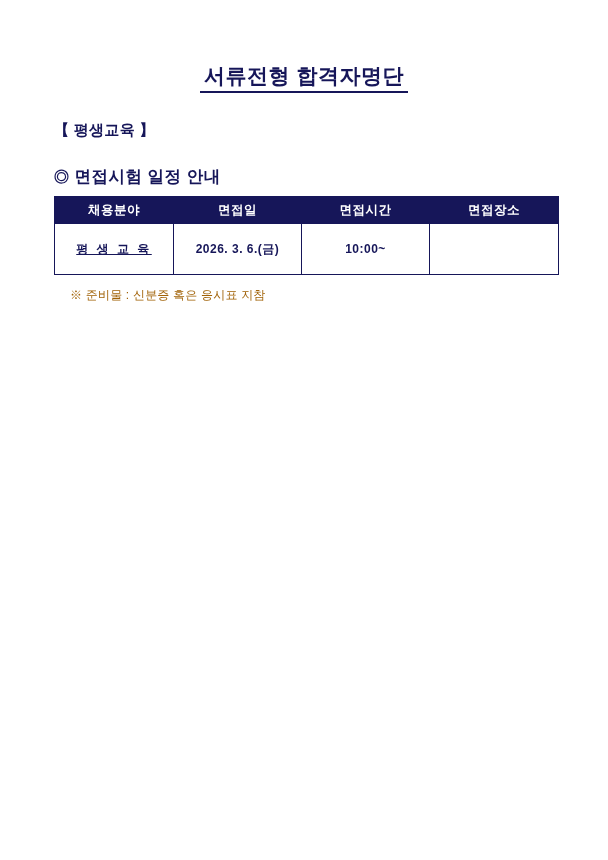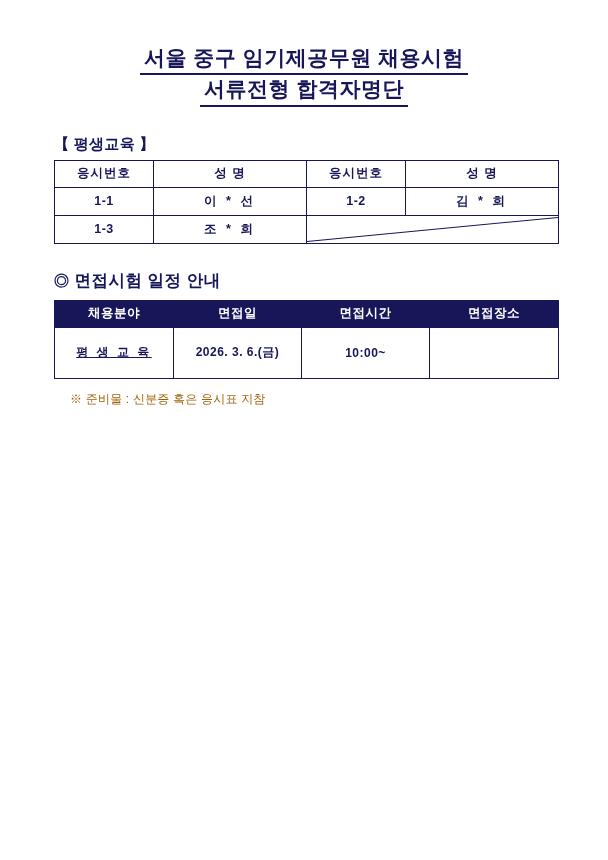--- a/index.html
+++ b/index.html
@@ -142,56 +142,28 @@
     color: #a16207;
     letter-spacing: 0.2px;
   }
 </style>
 </head>
 <body>
 
 <div class="page">
 
   <div class="title-block">
-    <div class="title-line">서울 중구 임기제공무원 채용시험</div>
     <br>
     <div class="title-line">서류전형 합격자명단</div>
   </div>
 
   <div class="section" id="sec1">
 
     <div class="sub-label">【 평생교육 】</div>
 
-    <table id="pass-table">
-      <thead>
-        <tr>
-          <th class="col-num">응시번호</th>
-          <th class="col-name">성   명</th>
-          <th class="col-num">응시번호</th>
-          <th class="col-name">성   명</th>
-        </tr>
-      </thead>
-      <tbody>
-        <tr>
-          <td>1-1</td>
-          <td class="name-cell">이    *    선</td>
-          <td>1-2</td>
-          <td class="name-cell">김    *    희</td>
-        </tr>
-        <tr>
-          <td>1-3</td>
-          <td class="name-cell">조    *    희</td>
-          <td class="diag" colspan="2">
-            <svg viewBox="0 0 246 25" preserveAspectRatio="none">
-              <line x1="0" y1="24.5" x2="246" y2="0.5" stroke="#161659" stroke-width="1"></line>
-            </svg>
-          </td>
-        </tr>
-      </tbody>
-    </table>
   </div>
 
   <div class="section" id="sec2">
     <div class="sec-head">
       <span class="mark">◎</span><span>면접시험 일정 안내</span>
     </div>
 
     <table id="interview-table">
       <thead>
         <tr>

